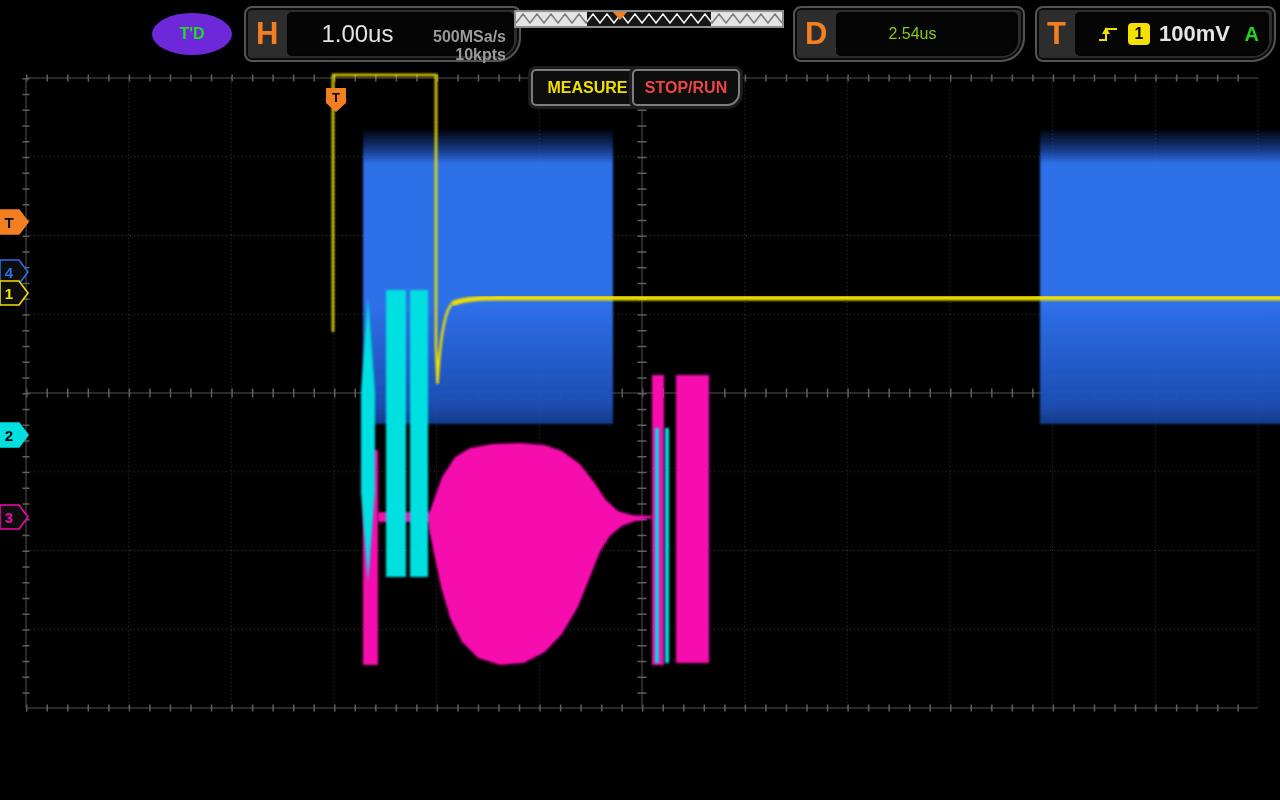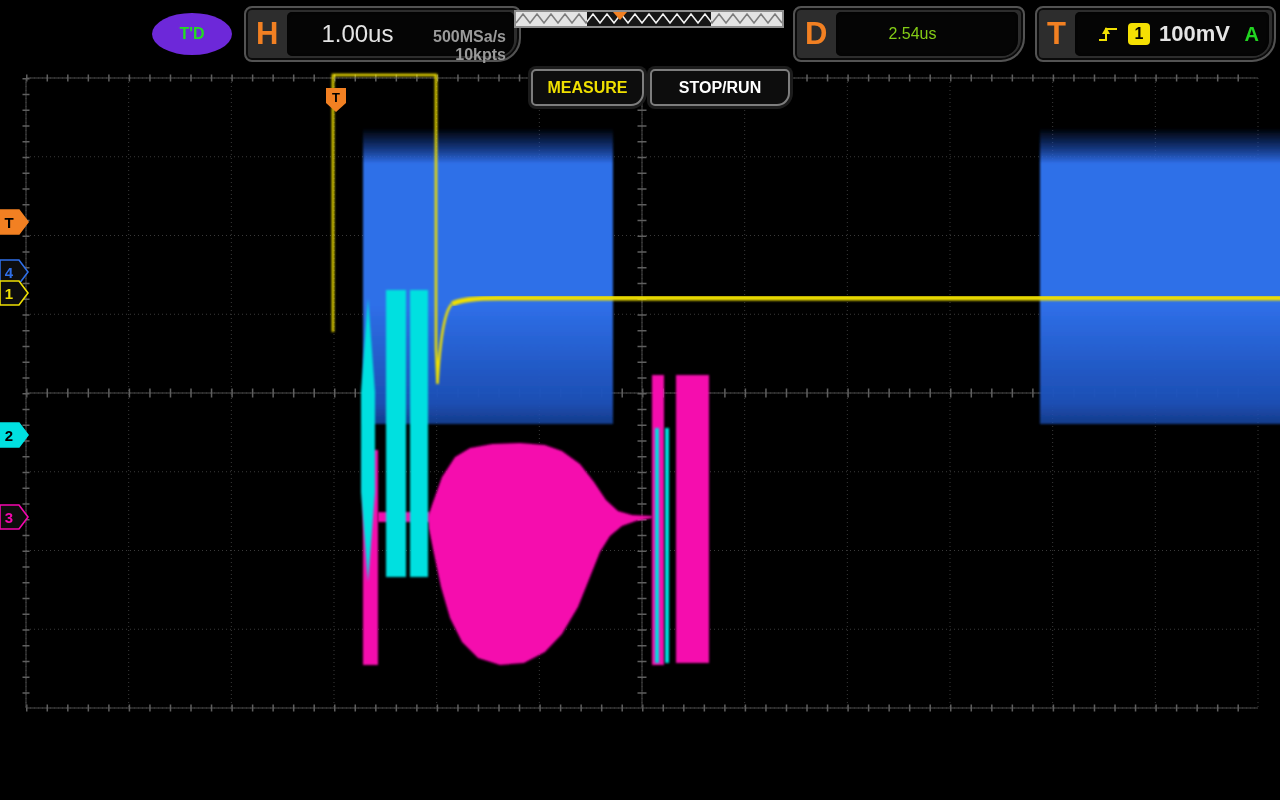--- a/index.html
+++ b/index.html
@@ -27,21 +27,21 @@
   #t-panel{left:1035px;width:241px;}
   #t-panel .inset{gap:9px;padding-left:22px;}
   #t-panel .tlevel{color:#e5e5e5;font-size:22px;font-weight:bold;}
   #t-panel .tmode{color:#21d421;font-size:20px;font-weight:bold;margin-left:auto;padding-right:10px;}
   .ch-badge{width:22px;height:22px;background:#f5e003;border-radius:4px;color:#000;
             font-weight:bold;font-size:16px;display:flex;align-items:center;justify-content:center;}
   .tbtn{position:absolute;top:32px;height:37px;background:#0d0d0d;border:2px solid #7d7d7d;
         border-radius:5px 5px 13px 5px;box-shadow:0 0 0 3px #1c1c1c;display:flex;align-items:center;
         justify-content:center;font-weight:bold;font-size:16px;box-sizing:border-box;z-index:30;margin-top:37px;}
   #measure-btn{left:531px;width:113px;color:#f0e000;}
-  #stoprun-btn{left:650px;width:140px;color:#ffffff;}
+  #stoprun-btn{left:632px;width:108px;color:#ef4444;}
   #membar{position:absolute;left:514px;top:10px;z-index:25;}
   
   #display{position:absolute;left:0;top:62px;width:1280px;height:658px;background:#000;}
   
   #bottombar{position:absolute;left:0;top:720px;width:1280px;height:80px;background:#000;z-index:20;}
 </style>
 </head>
 <body>
 
 <div id="stage">

